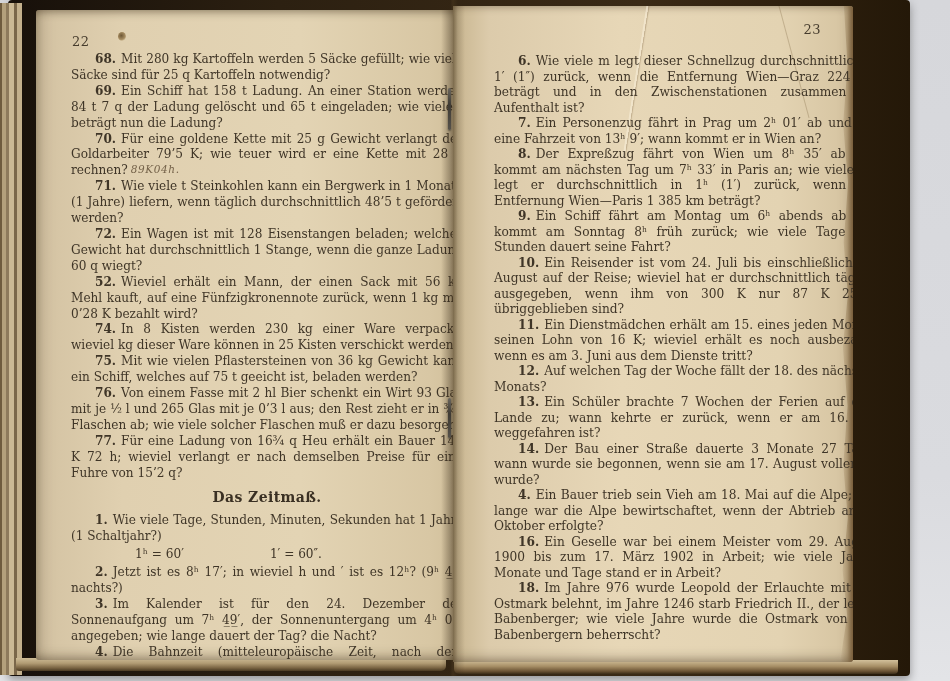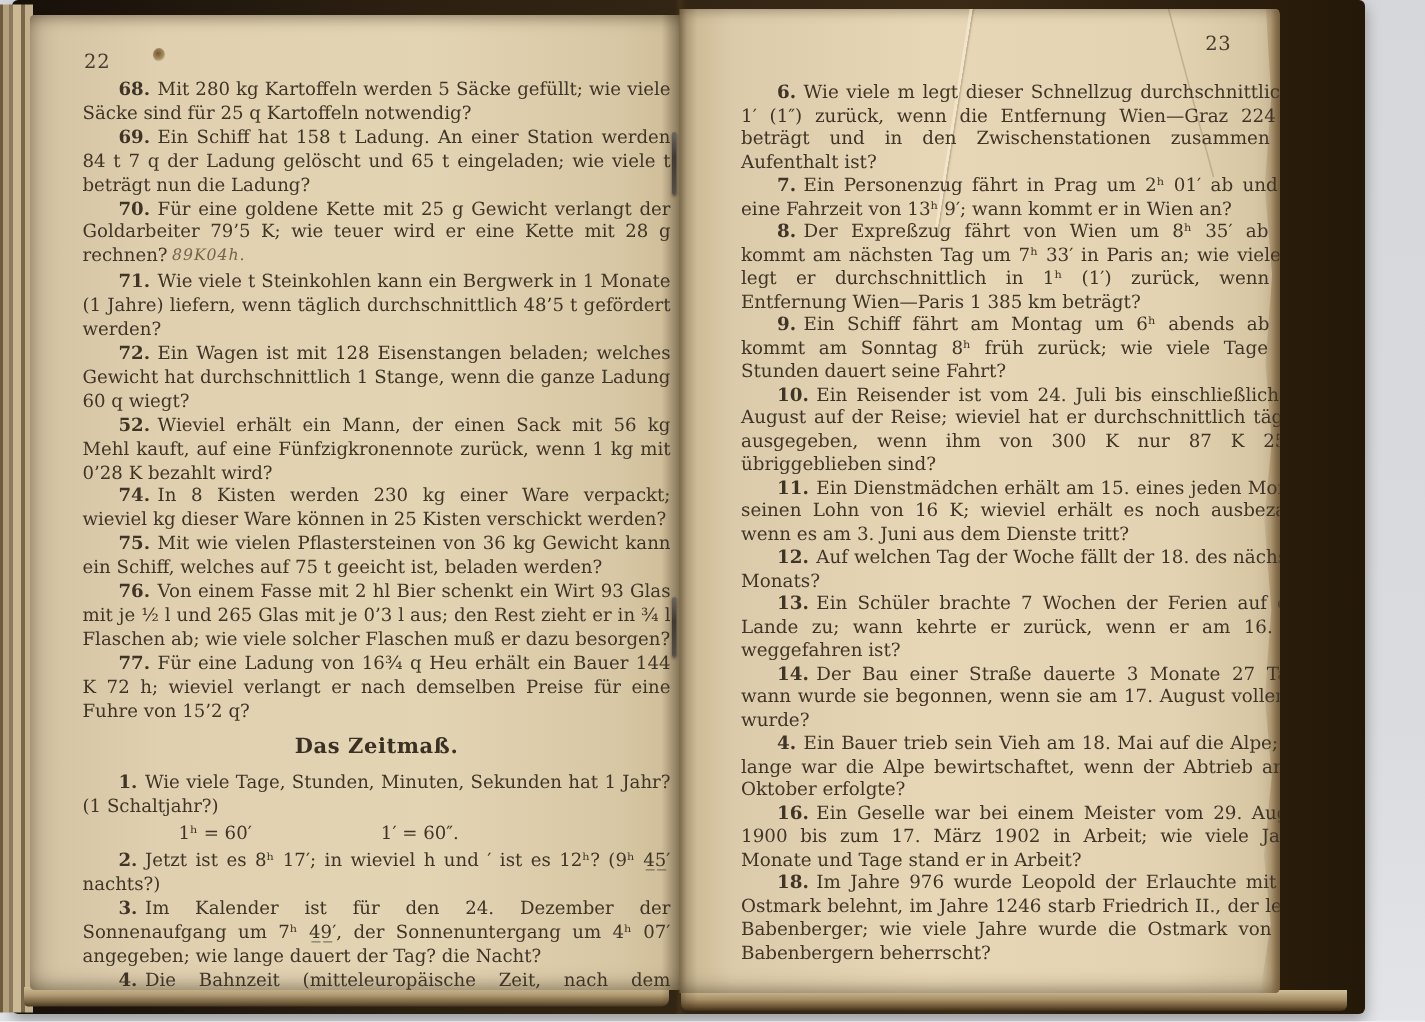--- a/index.html
+++ b/index.html
@@ -13,21 +13,21 @@
     position:absolute;left:8px;top:0;width:902px;height:676px;border-radius:4px;
     background:linear-gradient(90deg,#17100a 0%,#2c2011 30%,#3a2a16 70%,#241808 100%);
     box-shadow:0 4px 10px rgba(0,0,0,.35);
   }
   .left-stack{
     position:absolute;left:0;top:3px;width:22px;height:672px;
     background:repeating-linear-gradient(90deg,#6e5b3e 0 2px,#b3a07c 2px 6px,#8d7a5c 6px 9px,#cbb995 9px 14px,#7a674a 14px 17px,#c3b08c 17px 22px);
   }
   .page{position:absolute;overflow:hidden;}
   .page-left{
-    left:20px;top:10px;width:480px;height:650px;border-radius:3px 0 0 3px;
+    left:36px;top:10px;width:480px;height:650px;border-radius:3px 0 0 3px;
     background:linear-gradient(90deg,#d3c2a2 0%,#e0d0b0 18%,#e3d4b4 55%,#d8c7a4 82%,#c2ae88 100%);
     box-shadow:inset 0 7px 10px -6px rgba(60,45,25,.55),
                inset 0 -9px 12px -7px rgba(60,45,25,.5),
                inset 12px 0 16px -10px rgba(60,45,25,.35);
   }
   .page-right{
     left:453px;top:6px;width:400px;height:656px;border-radius:0 3px 3px 0;
     background:linear-gradient(90deg,#c7b48e 0%,#dccbab 9%,#e7d7b7 42%,#e3d3b2 82%,#d5c3a0 100%);
     box-shadow:inset -10px 0 14px -9px rgba(60,45,25,.4),
                inset 0 6px 9px -6px rgba(60,45,25,.45),

